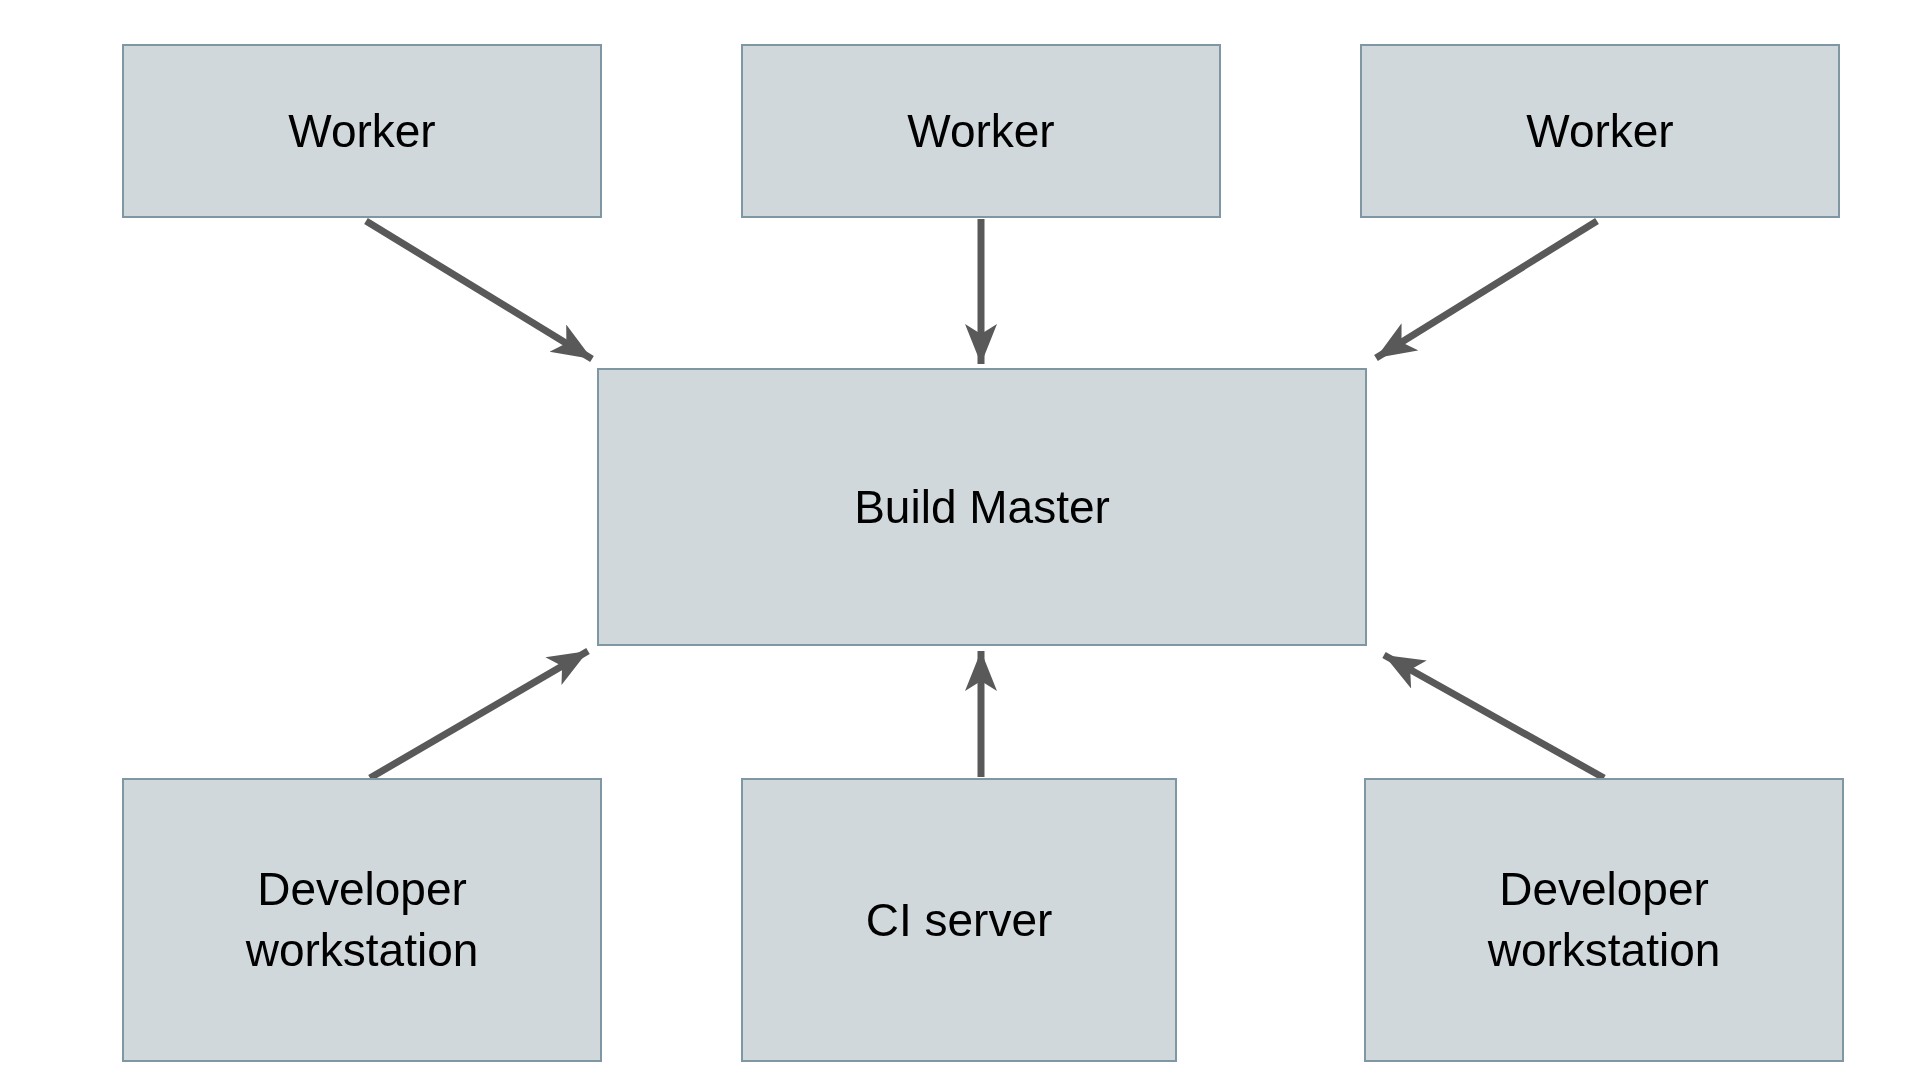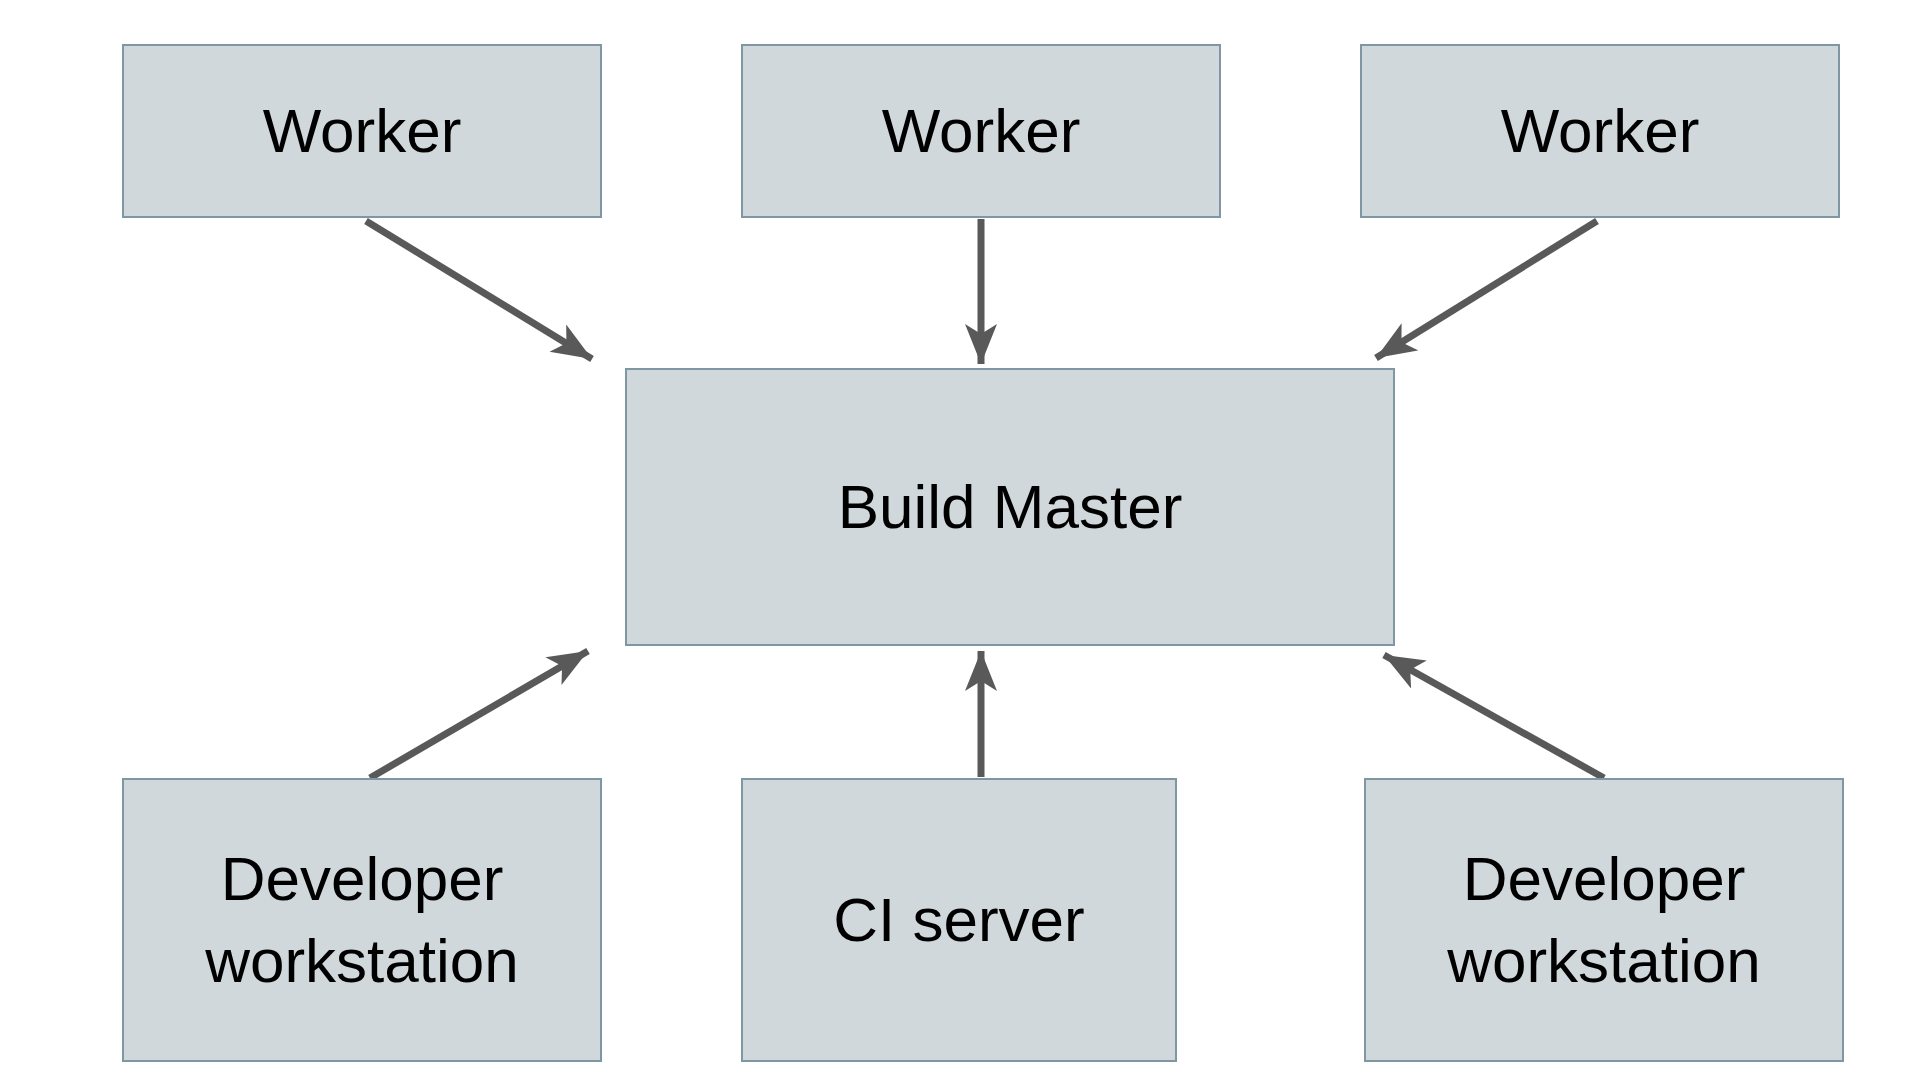--- a/index.html
+++ b/index.html
@@ -23,28 +23,28 @@
   .node{
     position:absolute;
     background:var(--node-fill);
     border:2px solid var(--node-border);
     box-sizing:border-box;
     display:flex;
     align-items:center;
     justify-content:center;
     text-align:center;
     color:var(--text);
-    font-size:62px;
+    font-size:46px;
     line-height:1.32;
     padding:0 18px;
   }
   #node-worker-1{left:122px;top:44px;width:480px;height:174px;}
   #node-worker-2{left:741px;top:44px;width:480px;height:174px;}
   #node-worker-3{left:1360px;top:44px;width:480px;height:174px;}
-  #node-build-master{left:597px;top:368px;width:770px;height:278px;margin-left:28px;}
+  #node-build-master{left:597px;top:368px;width:770px;height:278px;}
   #node-dev-1{left:122px;top:778px;width:480px;height:284px;}
   #node-ci-server{left:741px;top:778px;width:436px;height:284px;}
   #node-dev-2{left:1364px;top:778px;width:480px;height:284px;}
   .arrow-layer{
     position:absolute;left:0;top:0;
     width:1910px;height:1090px;
     pointer-events:none;
   }
   .arrow-line{
     stroke:var(--arrow);

